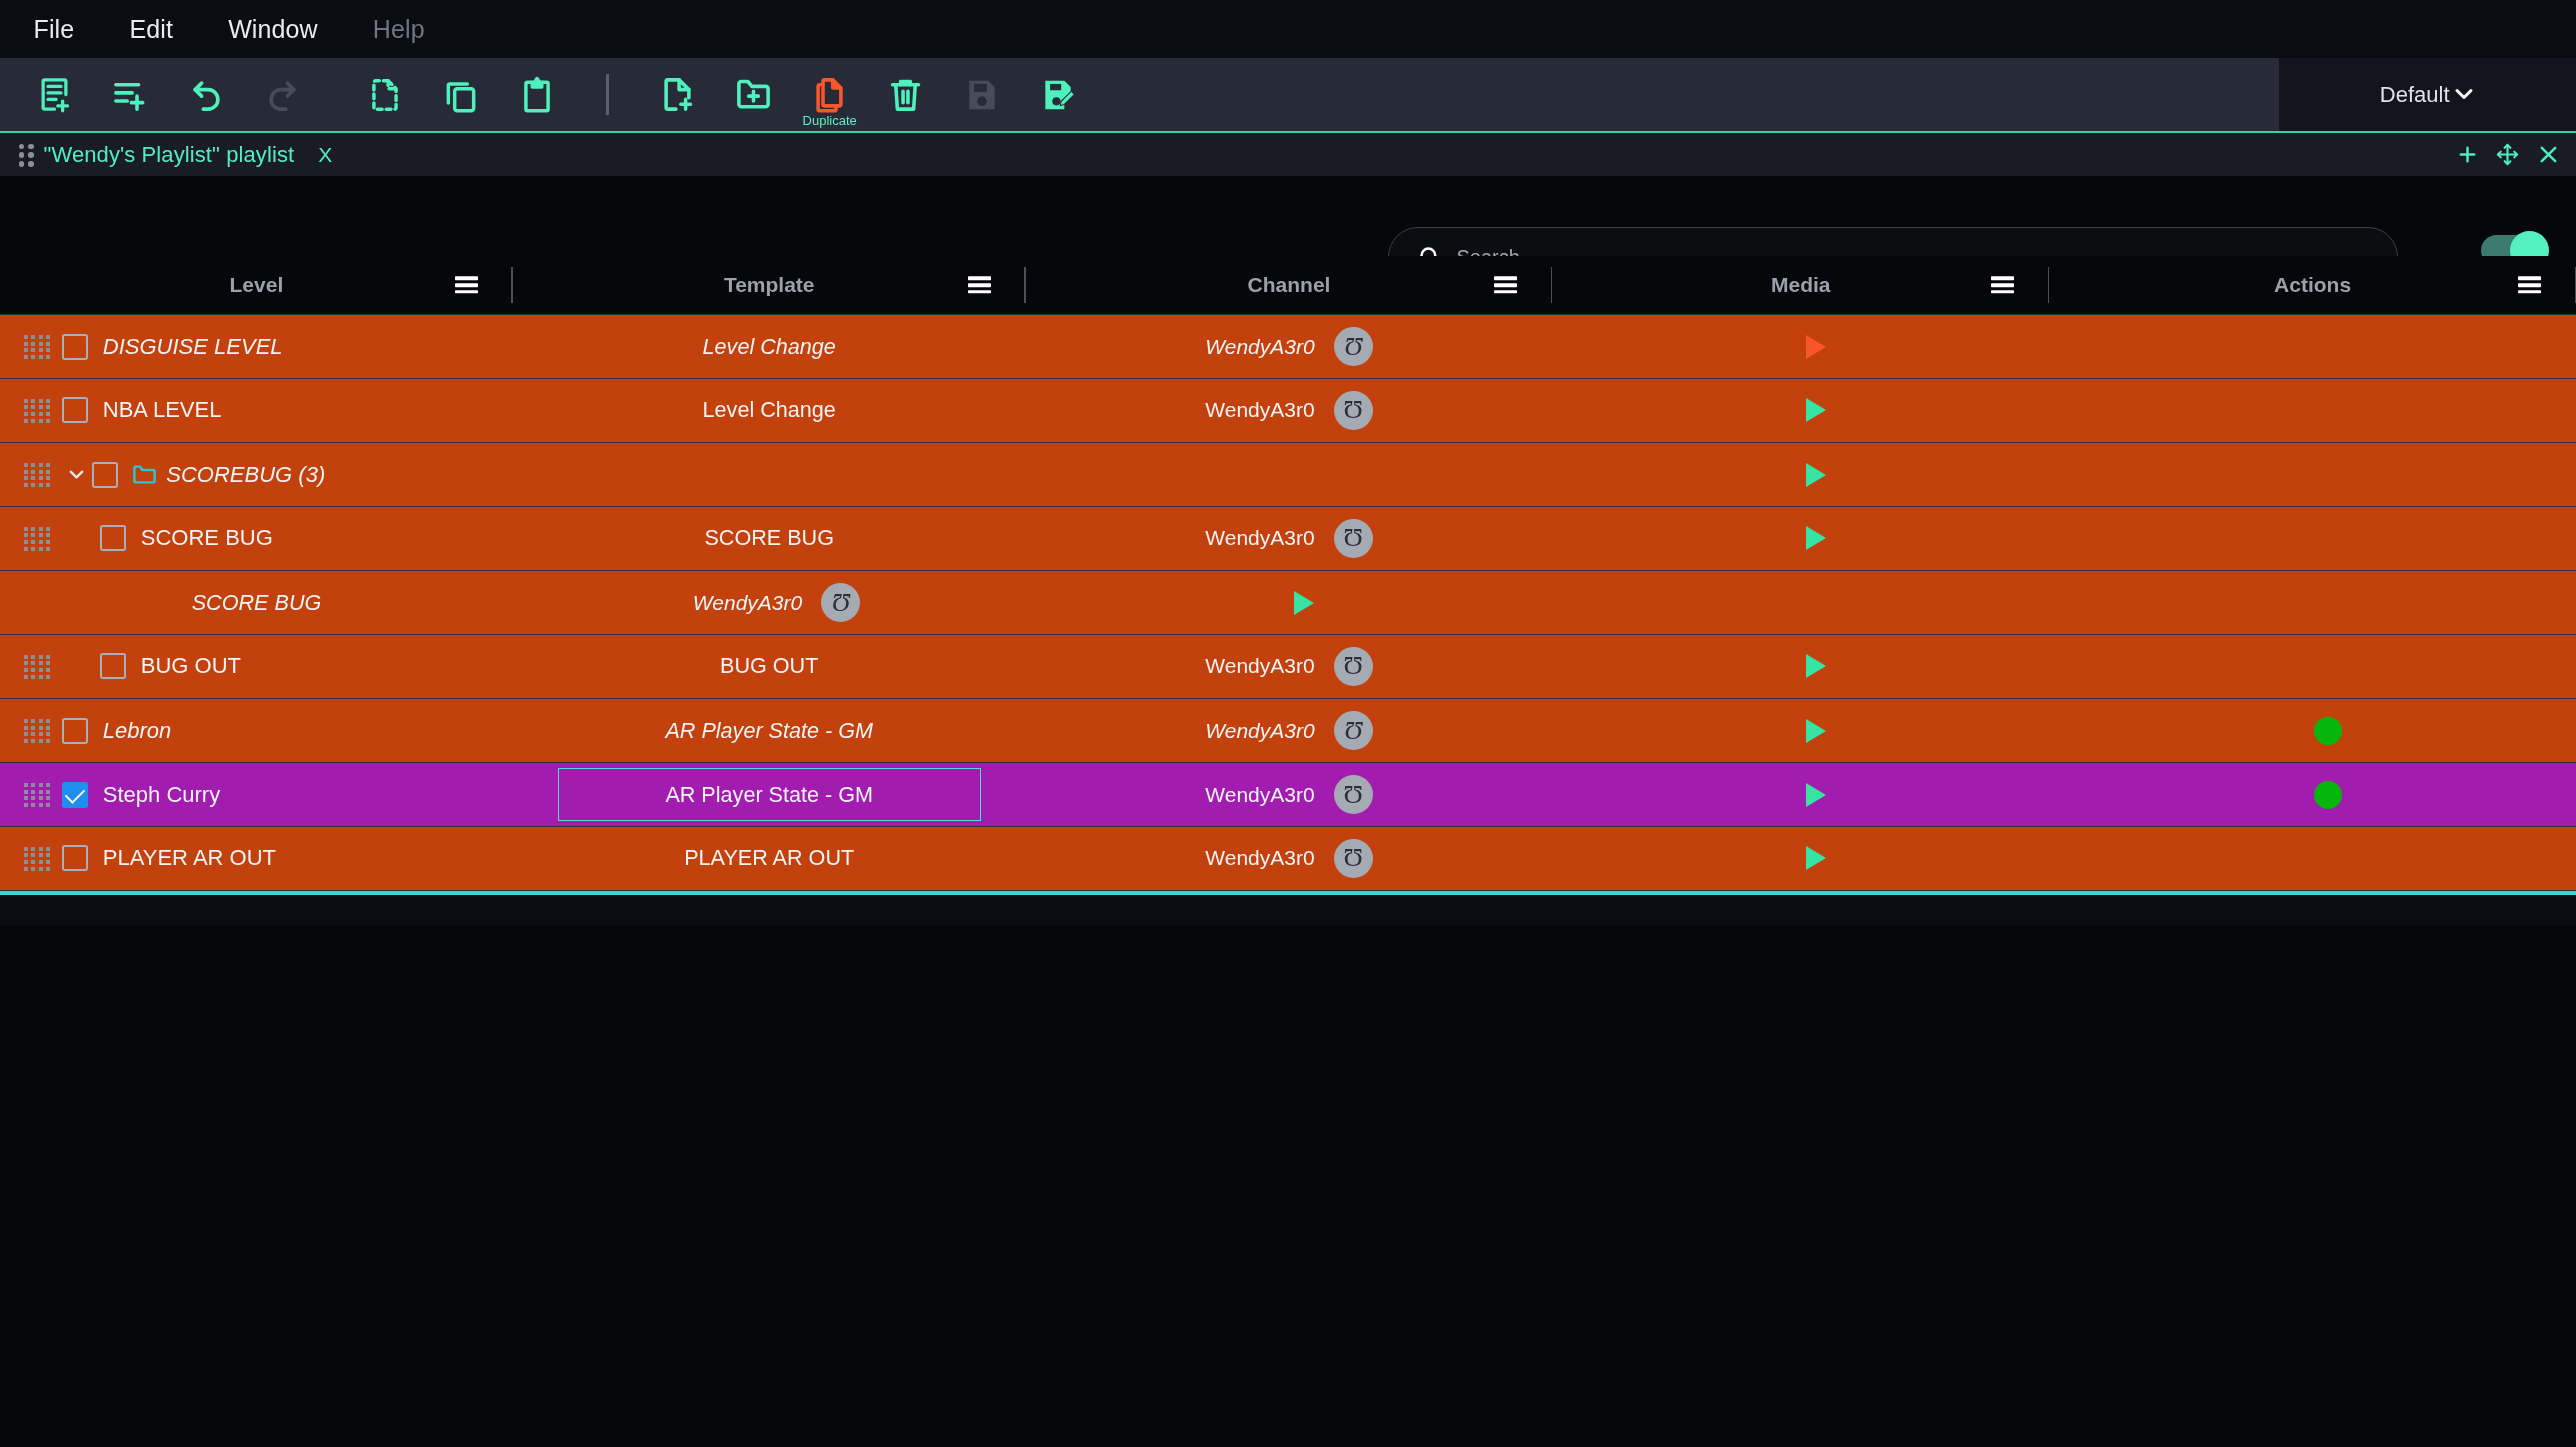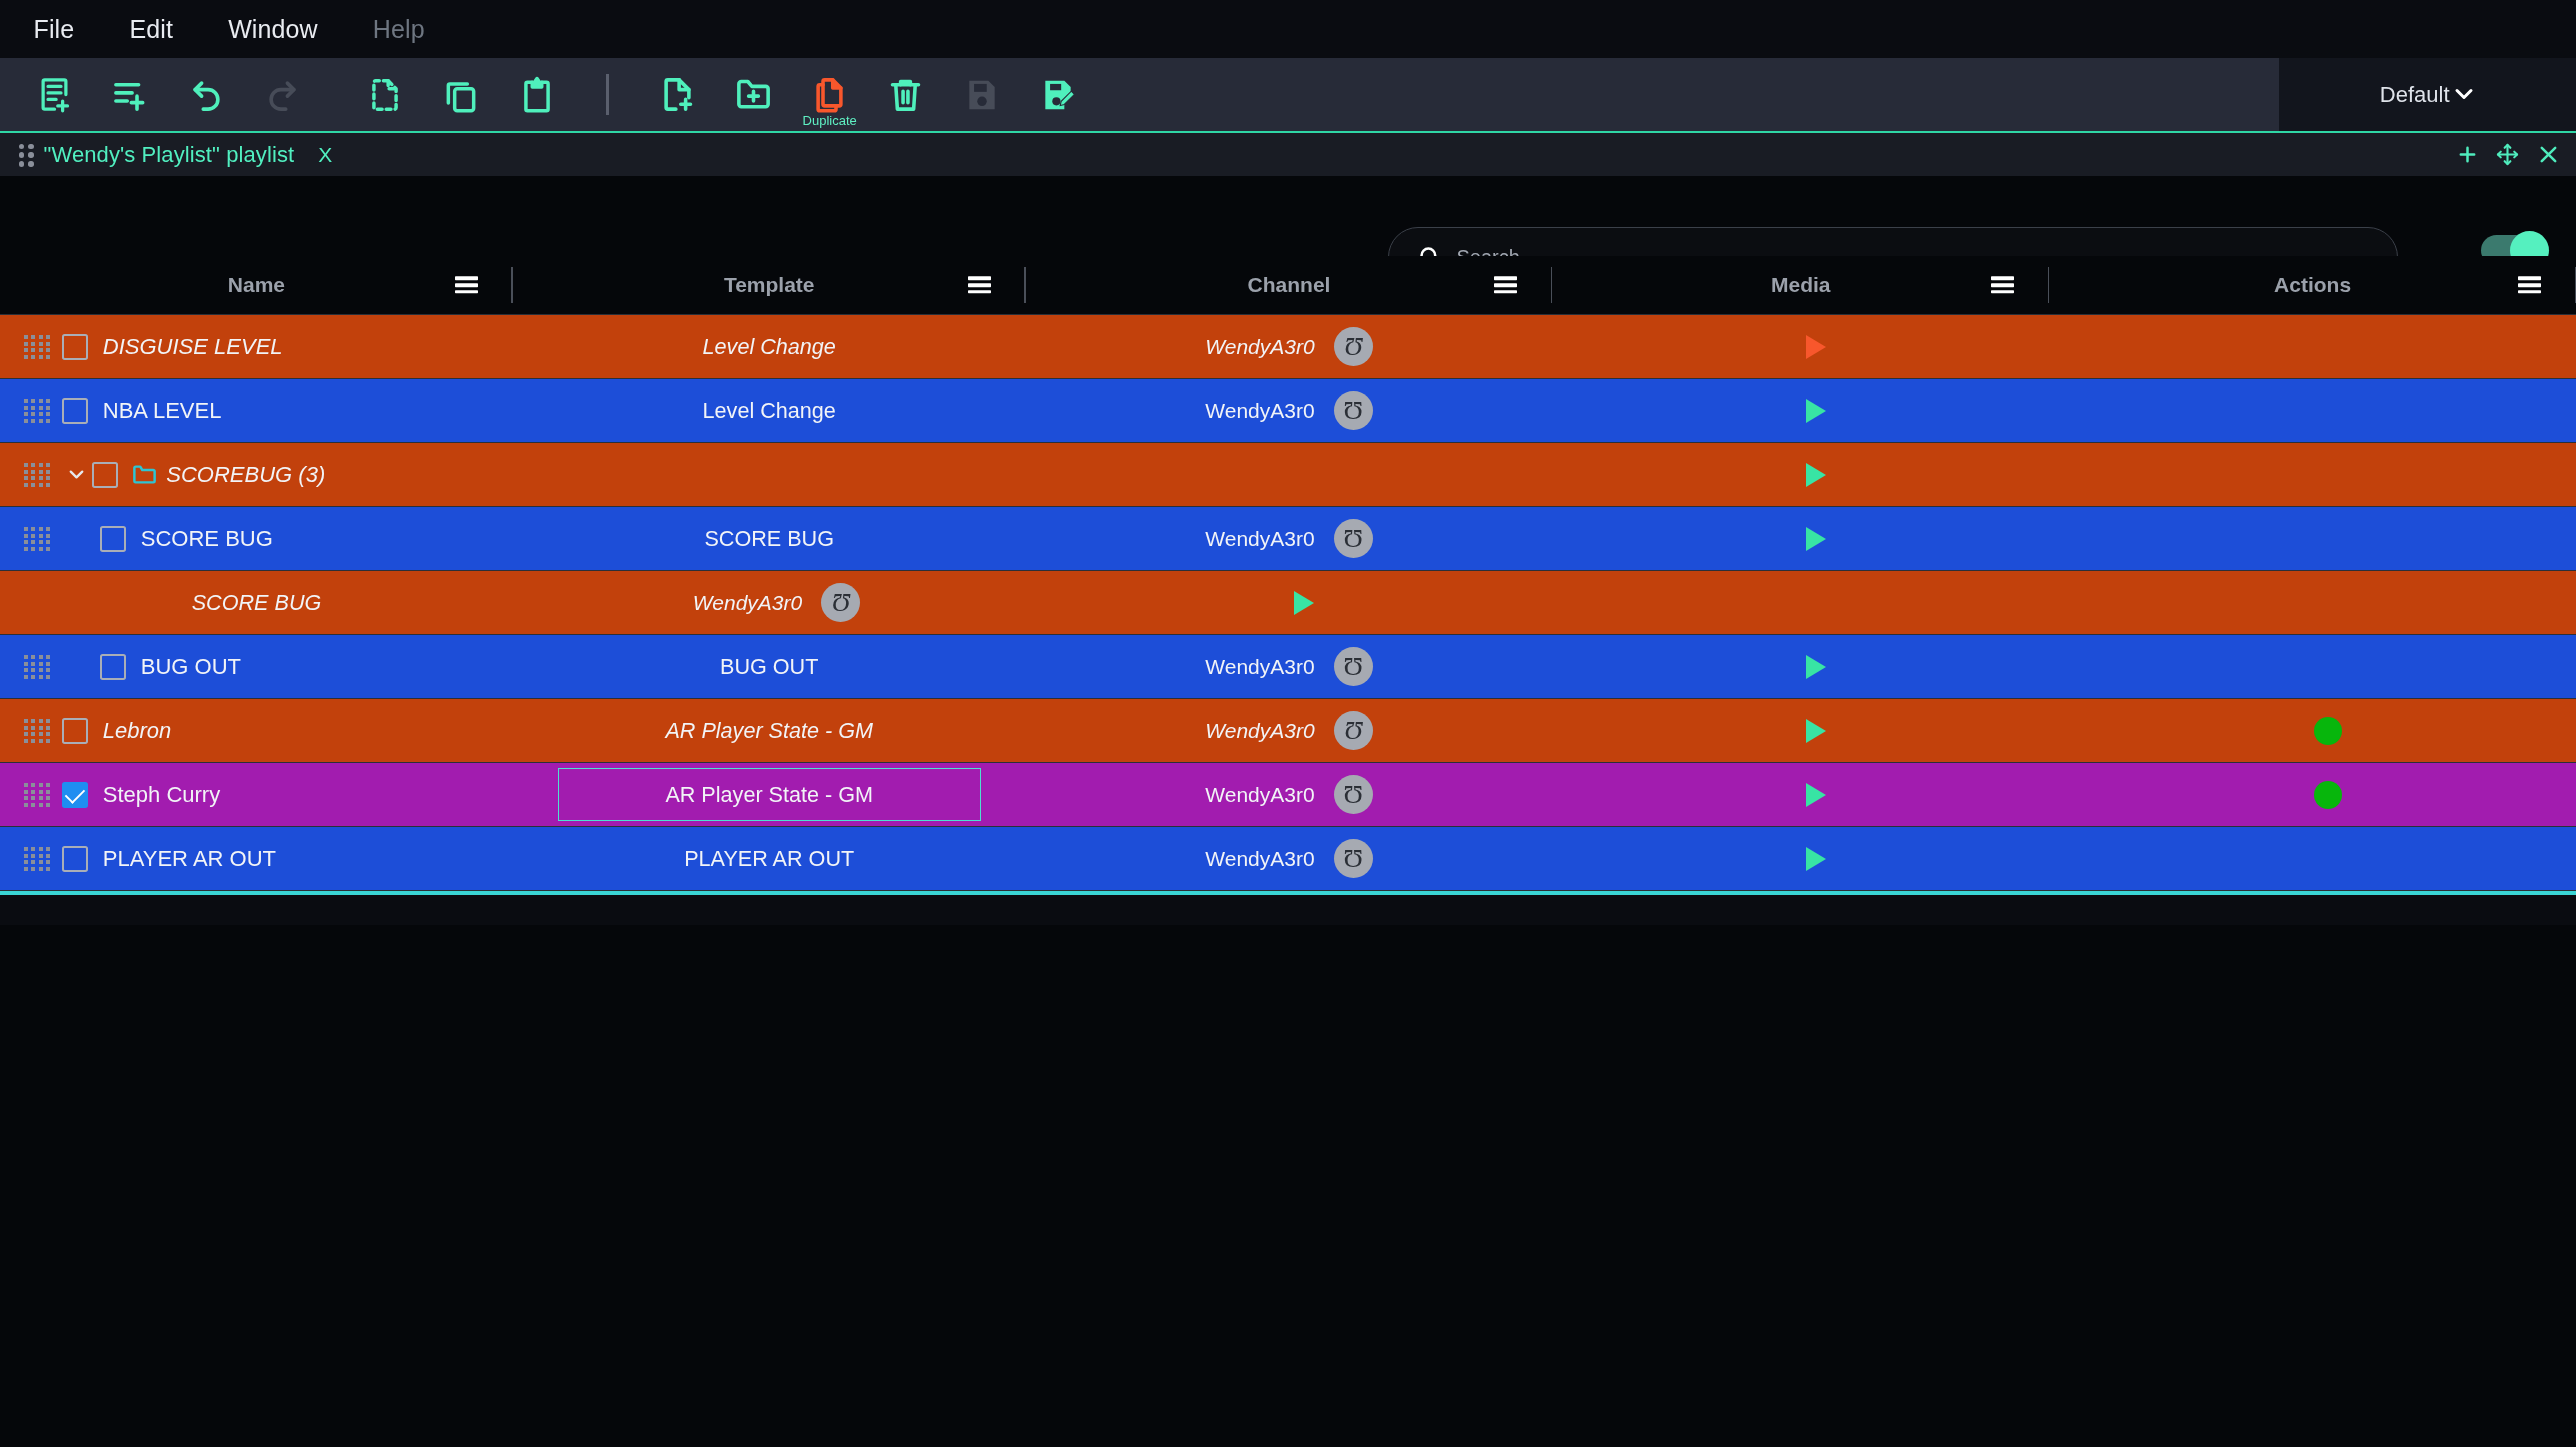--- a/index.html
+++ b/index.html
@@ -152,21 +152,21 @@
   .col-act    { width: 527px; }
   .col-media  { width: 497px; }
 
   .row {
     height: 64px;
     display:flex; align-items:center;
     border-bottom: 1.4px solid #2b2f38;
     position: relative;
   }
   .row.odd  { background:#c2410c;font-style:italic; }
-  .row.even { background:#1d4ed8; }
+  .row.even { background:#c2410c;align-items:flex-end; }
   .row.selected { background:#a21caf; }
 
   .cell { height: 64px; display:flex; align-items:center; }
   .cell.center { justify-content:center; }
 
   .dragdots {
     width: 31px; height: 23px;
     display:grid; grid-template-columns: repeat(4, 4px);
     grid-template-rows: repeat(4, 4px);
     gap:2.7px 3.4px;
@@ -432,21 +432,21 @@
 
   <div class="toggle-wrap">
     <span class="toggle">
       <span class="knob"></span>
     </span>
     <span class="toggle-label">Active</span>
   </div>
 
   <div class="thead">
     <div class="th col-name">
-      <span class="thlabel">Name</span>
+      <span class="thlabel">Level</span>
       <span class="hamb">
           <i></i>
           <i></i>
           <i></i>
         </span>
       <span class="coldiv"></span>
     </div>
     <div class="th col-tpl">
       <span class="thlabel">Template</span>
       <span class="hamb">

